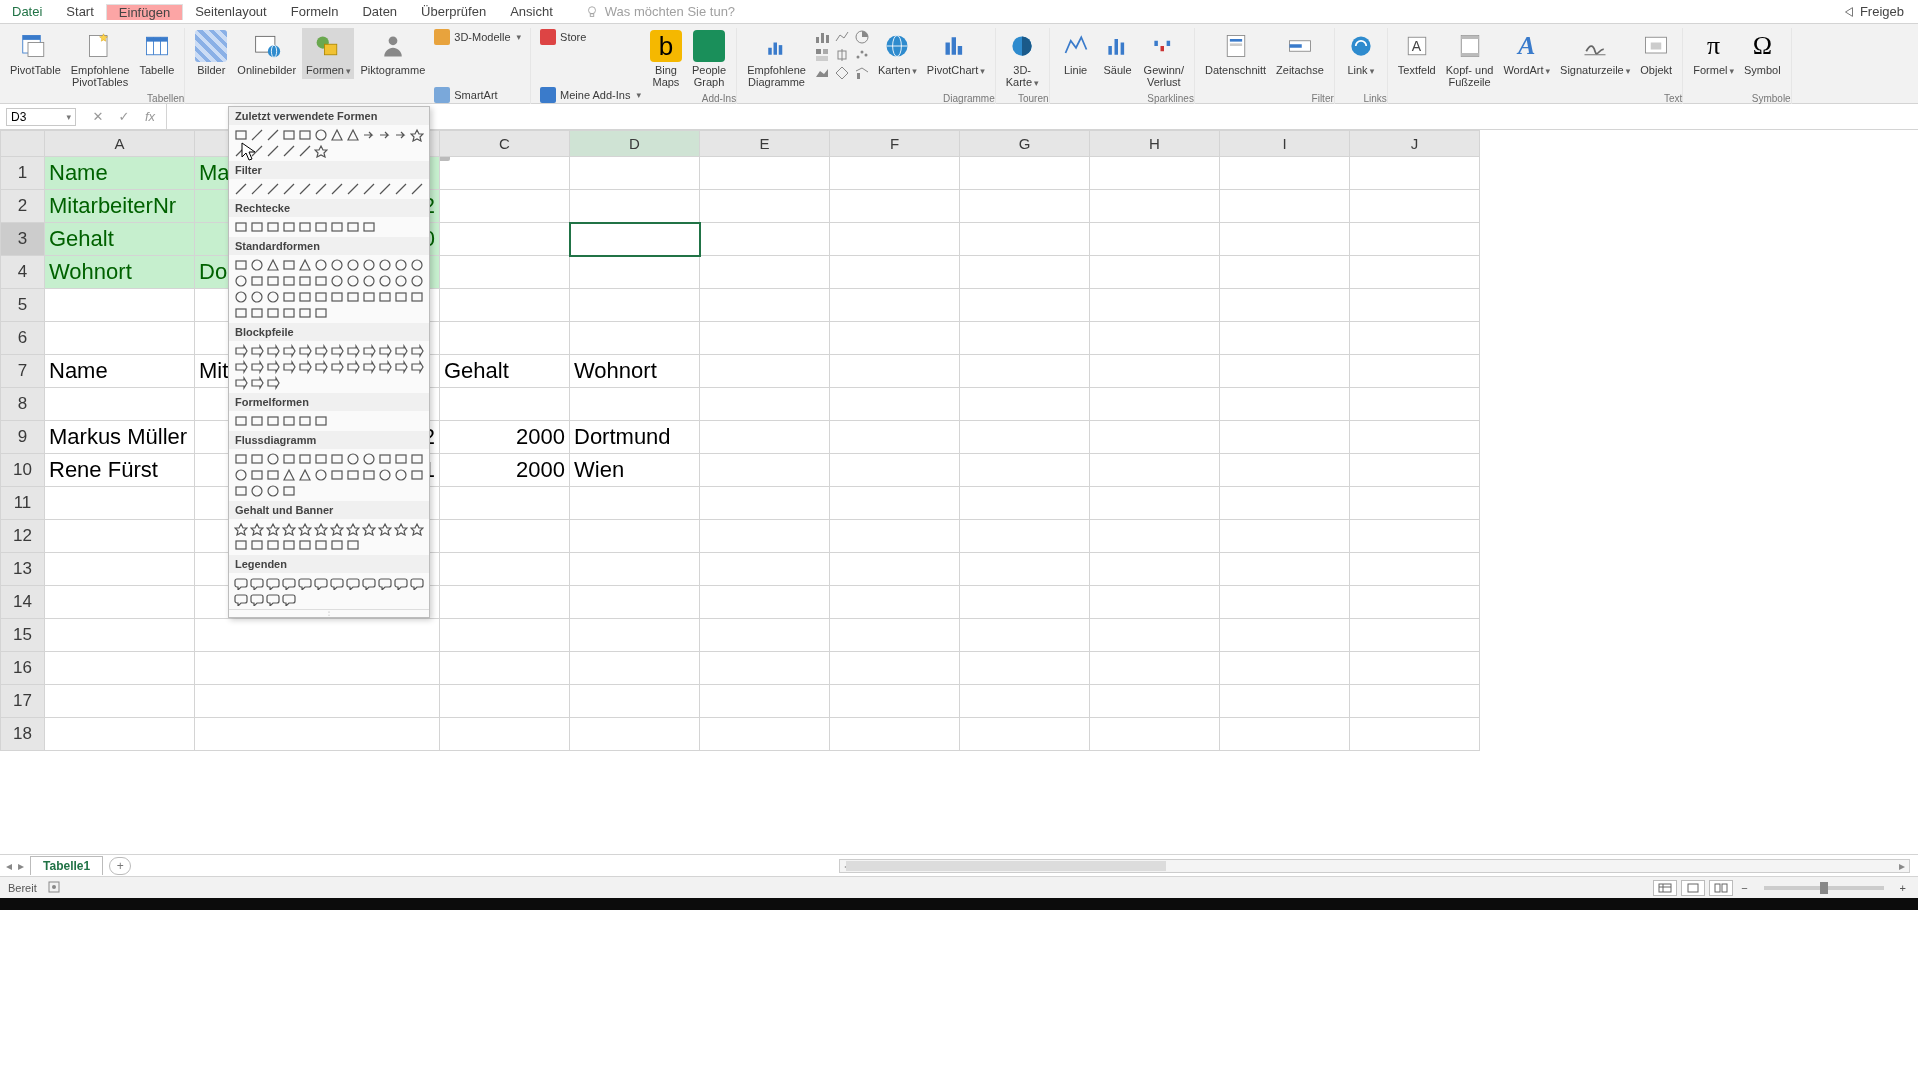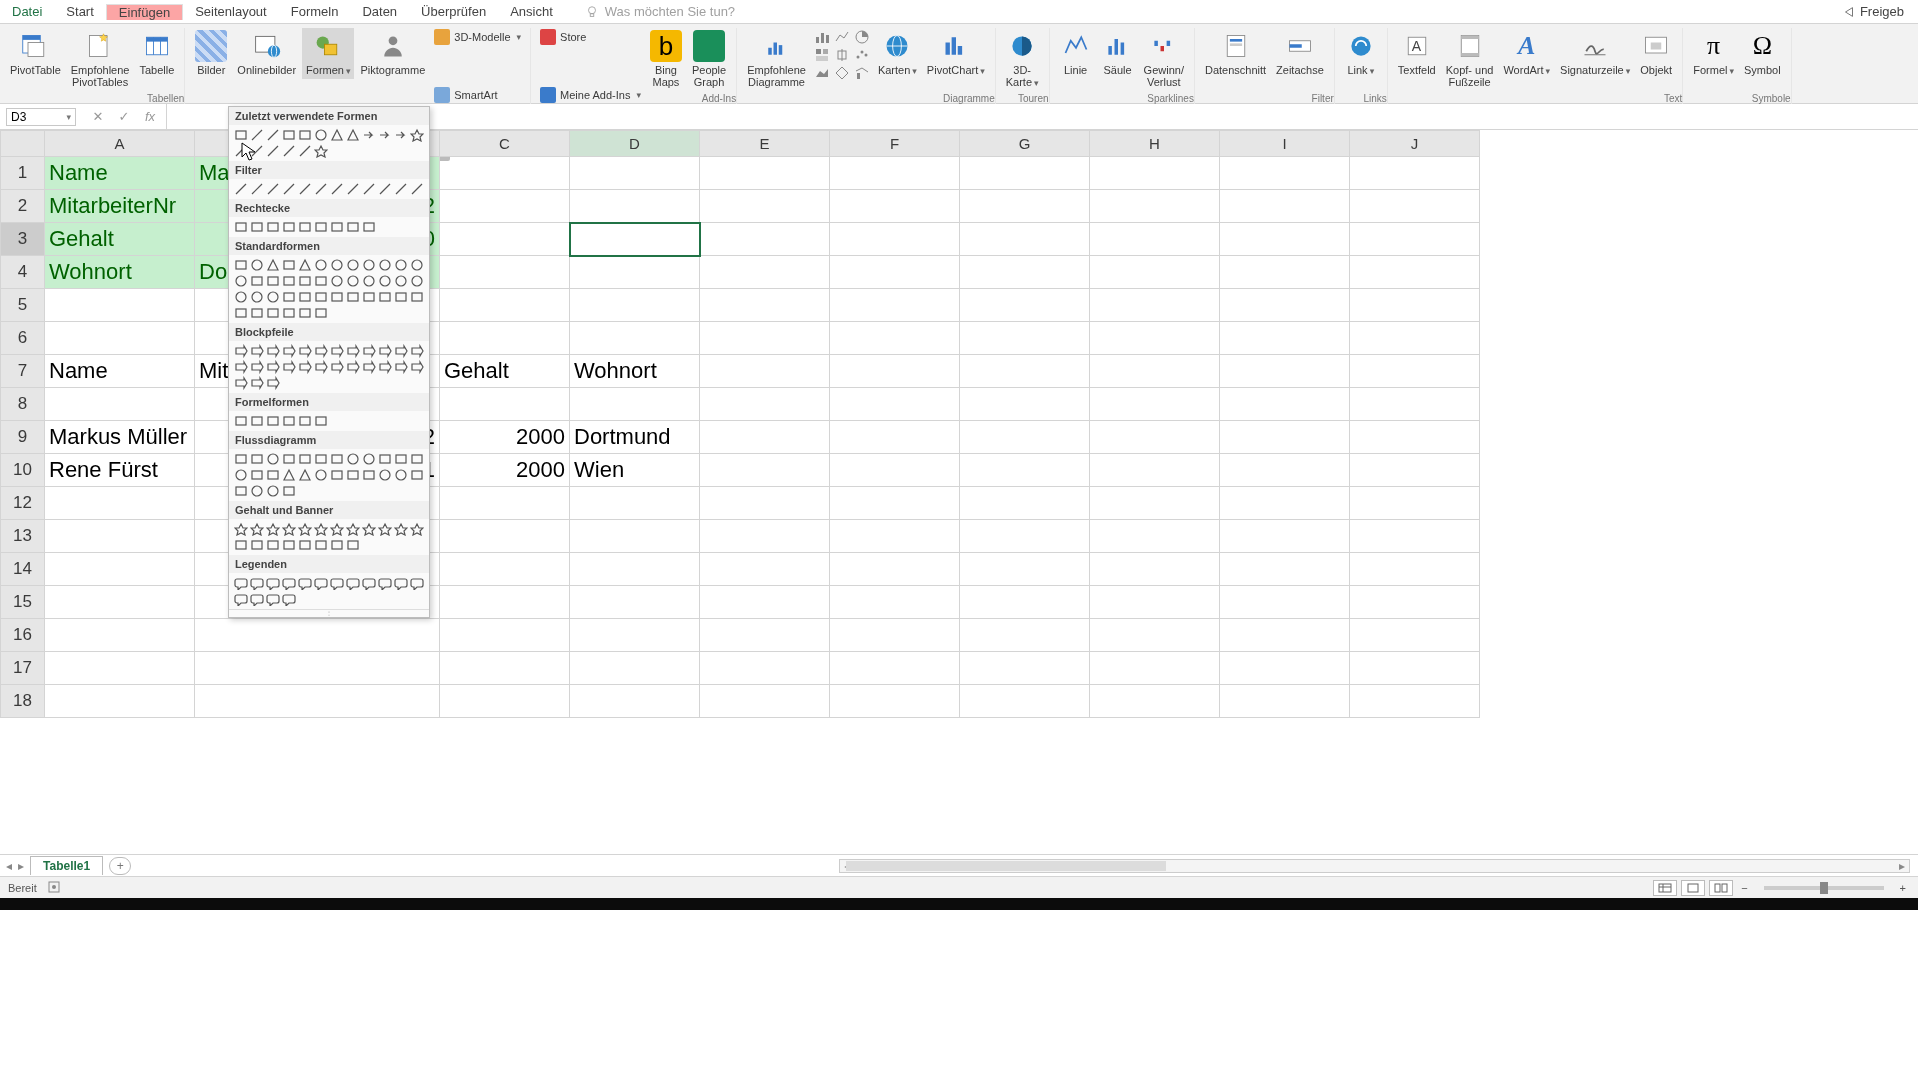--- a/index.html
+++ b/index.html
@@ -629,20 +629,33 @@
           <td style="text-align:right">2000</td>
           <td>Wien</td>
           <td></td>
           <td></td>
           <td></td>
           <td></td>
           <td></td>
           <td></td>
         </tr>
   <tr>
+          <th class="rowhead">11</th>
+          <td></td>
+          <td></td>
+          <td></td>
+          <td></td>
+          <td></td>
+          <td></td>
+          <td></td>
+          <td></td>
+          <td></td>
+          <td></td>
+        </tr>
+  <tr>
           <th class="rowhead">12</th>
           <td></td>
           <td></td>
           <td></td>
           <td></td>
           <td></td>
           <td></td>
           <td></td>
           <td></td>
           <td></td>

